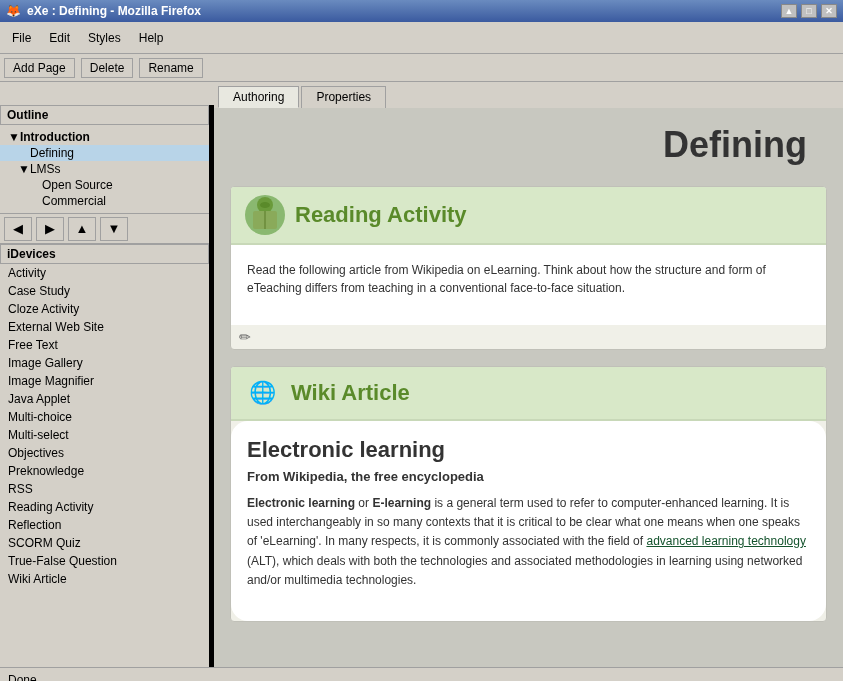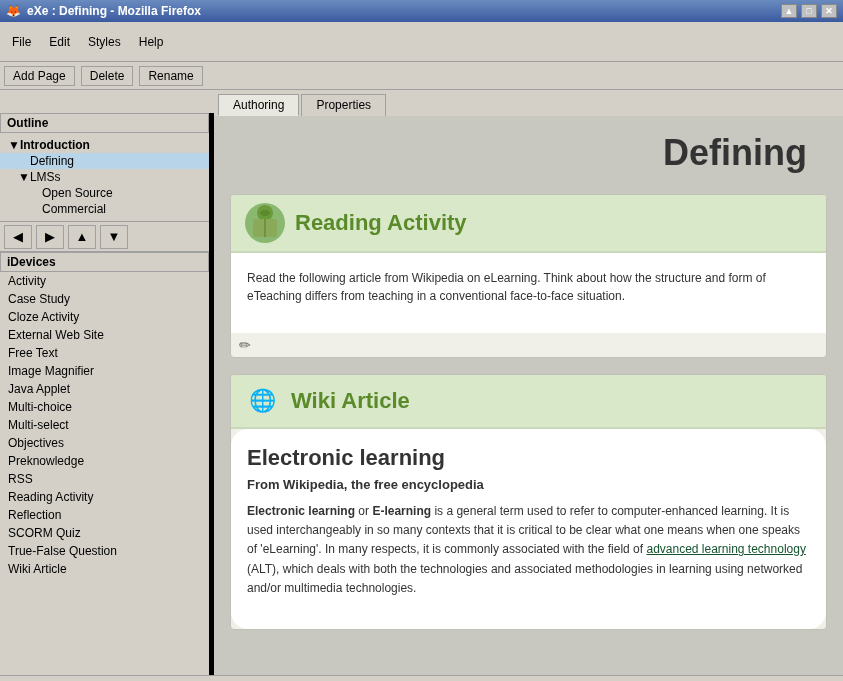--- a/index.html
+++ b/index.html
@@ -24,21 +24,21 @@
       background: #c0c0c0;
       border: 1px solid #888;
       font-size: 9px;
       display: flex; align-items: center; justify-content: center;
       cursor: pointer;
     }
 
     
     .menu-bar {
       background: #d4d0c8;
-      height: 40px;
+      height: 32px;
       display: flex;
       align-items: center;
       padding: 0 4px;
       gap: 2px;
       border-bottom: 1px solid #a0a0a0;
     }
     .menu-item {
       padding: 2px 8px;
       cursor: pointer;
       font-size: 12px;
@@ -361,20 +361,21 @@
       <div class="arrow-btn">▼</div>
     </div>
 
     <div class="idevices-header">iDevices</div>
     <div class="idevices-list">
       <div class="idevice-item">Activity</div>
       <div class="idevice-item">Case Study</div>
       <div class="idevice-item">Cloze Activity</div>
       <div class="idevice-item">External Web Site</div>
       <div class="idevice-item">Free Text</div>
+      <div class="idevice-item">Image Gallery</div>
       <div class="idevice-item">Image Magnifier</div>
       <div class="idevice-item">Java Applet</div>
       <div class="idevice-item">Multi-choice</div>
       <div class="idevice-item">Multi-select</div>
       <div class="idevice-item">Objectives</div>
       <div class="idevice-item">Preknowledge</div>
       <div class="idevice-item">RSS</div>
       <div class="idevice-item">Reading Activity</div>
       <div class="idevice-item">Reflection</div>
       <div class="idevice-item">SCORM Quiz</div>

